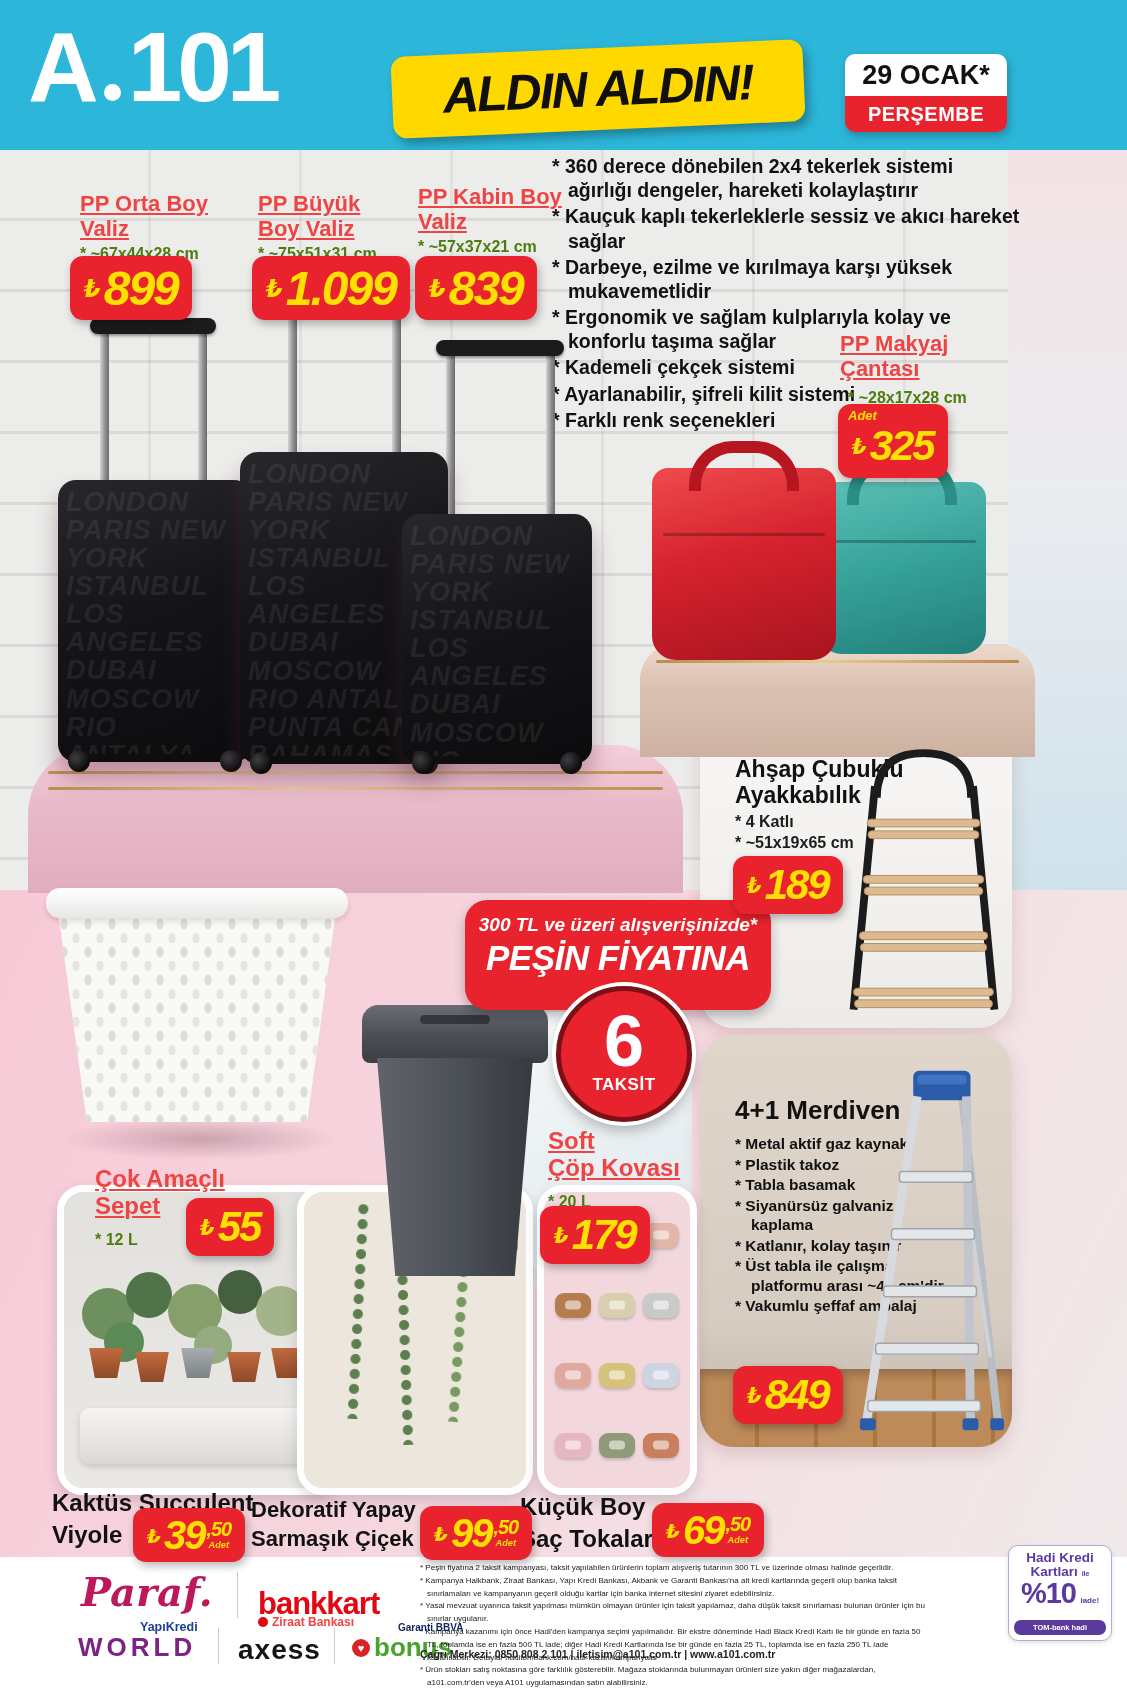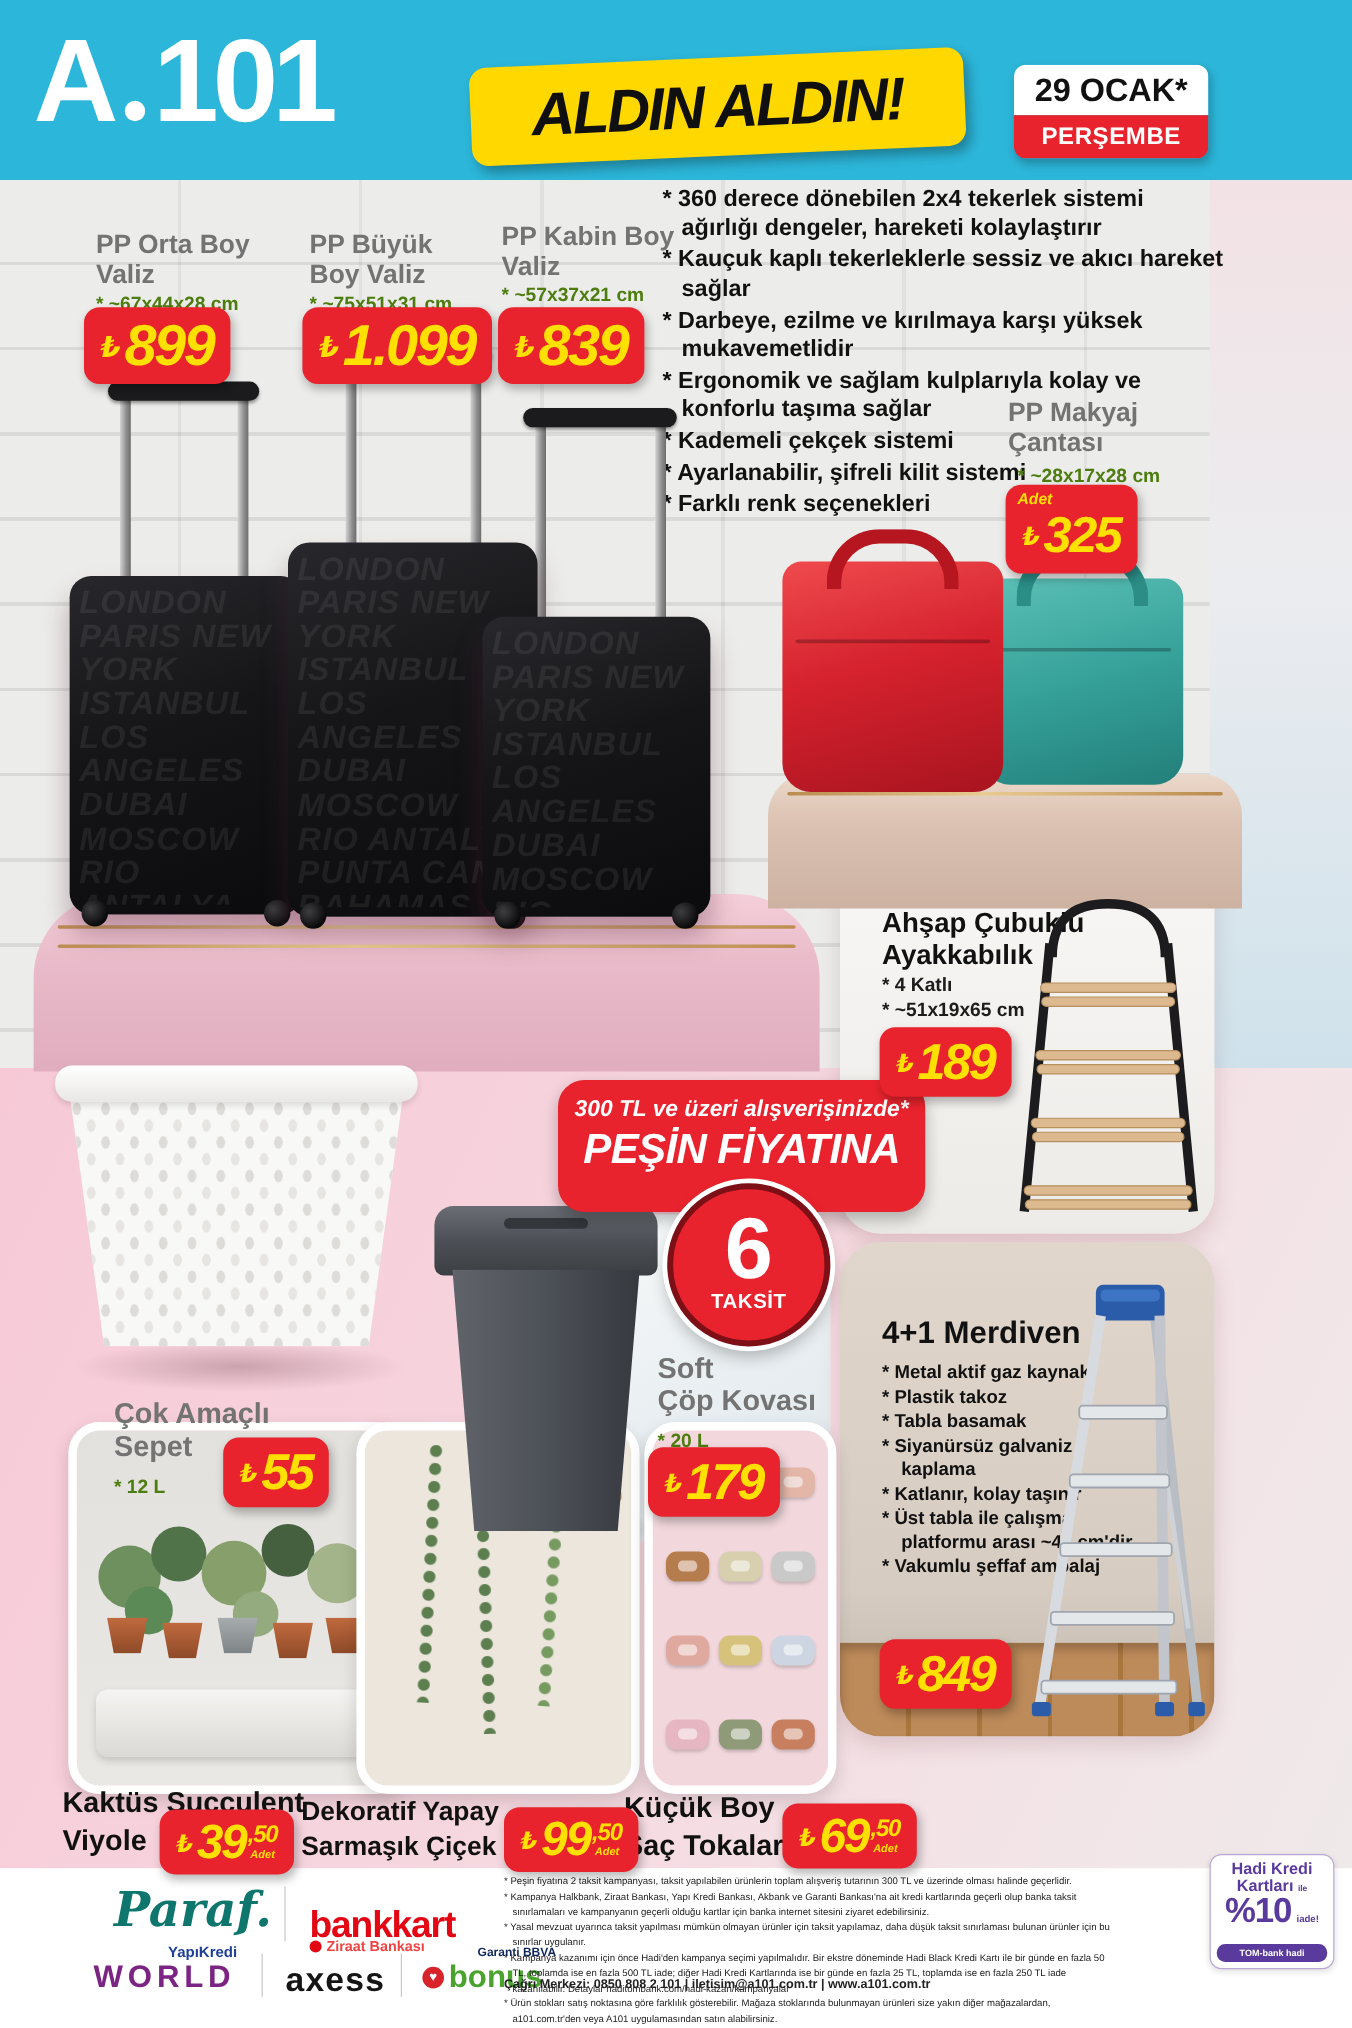--- a/index.html
+++ b/index.html
@@ -39,21 +39,21 @@
     background:linear-gradient(90deg,#bd8f52,#ecd098 40%,#bd8f52);border-radius:2px;}
   .pedestal-left::before{top:26px;} .pedestal-left::after{top:42px;}
   .pedestal-right{position:absolute;left:640px;top:645px;width:395px;height:112px;border-radius:34px 34px 0 0;
     background:linear-gradient(180deg,#ecd9cb 0%,#dcc2b2 35%,#cdb2a2 100%);z-index:3;}
   .pedestal-right::after{content:"";position:absolute;left:4%;right:4%;top:15px;height:3px;
     background:linear-gradient(90deg,#b98c4e,#e8cb90 45%,#b98c4e);border-radius:2px;}
 
   .shadow{position:absolute;border-radius:50%;background:radial-gradient(ellipse, rgba(70,30,45,.25), transparent 70%);}
 
   
-  .pname{font-size:22px;font-weight:800;line-height:1.12;color:#737373;}
+  .pname{font-size:22px;font-weight:800;line-height:1.12;color:#ef4444;text-decoration:underline;}
   .psize{font-size:16px;font-weight:600;color:#4d7c0f;margin-top:3px;}
   .features{list-style:none;margin:0;padding:0;}
   .features li{font-size:19.5px;font-weight:700;color:#111;line-height:1.24;padding-left:16px;text-indent:-16px;margin-bottom:2px;}
   .features li::before{content:"* ";}
   .features-sm li{font-size:15.5px;line-height:1.26;margin-bottom:1px;}
 
   
   .price{position:absolute;display:inline-flex;align-items:center;justify-content:center;background:#E8232D;
     border-radius:13px;color:#FFE000;font-weight:800;font-style:italic;padding:0 14px;
     box-shadow:2px 4px 8px rgba(0,0,0,.28);z-index:6;}
@@ -162,22 +162,22 @@
     border-radius:4px;background:rgba(255,255,255,.55);}
   .clip:nth-child(1){background:#9aa98f;} .clip:nth-child(2){background:#aebdd1;} .clip:nth-child(3){background:#e3b6a8;}
   .clip:nth-child(4){background:#b57c4e;} .clip:nth-child(5){background:#d8cfae;} .clip:nth-child(6){background:#c9c9c9;}
   .clip:nth-child(7){background:#e0a9a0;} .clip:nth-child(8){background:#d6c27b;} .clip:nth-child(9){background:#cdd5e2;}
   .clip:nth-child(10){background:#e6b7c2;} .clip:nth-child(11){background:#8f9a78;} .clip:nth-child(12){background:#c77f5f;}
 
   .bname{position:absolute;font-size:24px;font-weight:800;line-height:1.32;color:#111;z-index:3;}
 
   
   .footer{position:absolute;left:0;top:1557px;width:1127px;height:133px;background:#fff;}
-  .paraf{position:absolute;left:95px;top:1568px;font-family:"DejaVu Serif",serif;font-style:italic;font-weight:bold;
-    font-size:40px;color:#0f766e;}
+  .paraf{position:absolute;left:81px;top:1568px;font-family:"DejaVu Serif",serif;font-style:italic;font-weight:bold;
+    font-size:40px;color:#be185d;}
   .vline{position:absolute;width:1px;background:#c9c9c9;}
   .ziraat-line{position:absolute;left:258px;top:1572px;font-size:12px;font-weight:700;color:#ef4444;display:flex;align-items:center;gap:4px;margin-top:43px;}
   .ziraat-dot{width:10px;height:10px;border-radius:50%;background:#e30613;display:inline-block;}
   .bankkart{position:absolute;left:258px;top:1586px;font-size:31px;font-weight:800;color:#e30613;letter-spacing:-1px;}
   .yk-line{position:absolute;left:140px;top:1620px;font-size:12.5px;font-weight:700;color:#1d3f94;}
   .world{position:absolute;left:78px;top:1632px;font-size:26px;font-weight:800;color:#7C2483;letter-spacing:4px;}
   .axess{position:absolute;left:238px;top:1634px;font-size:28px;font-weight:800;color:#151515;letter-spacing:1px;}
   .garanti-line{position:absolute;left:398px;top:1622px;font-size:10px;font-weight:700;color:#10265c;}
   .bonus-wrap{position:absolute;left:352px;top:1632px;display:flex;align-items:center;gap:4px;}
   .bonus-heart{width:18px;height:18px;border-radius:50%;background:#d8232a;color:#fff;font-size:11px;display:flex;

